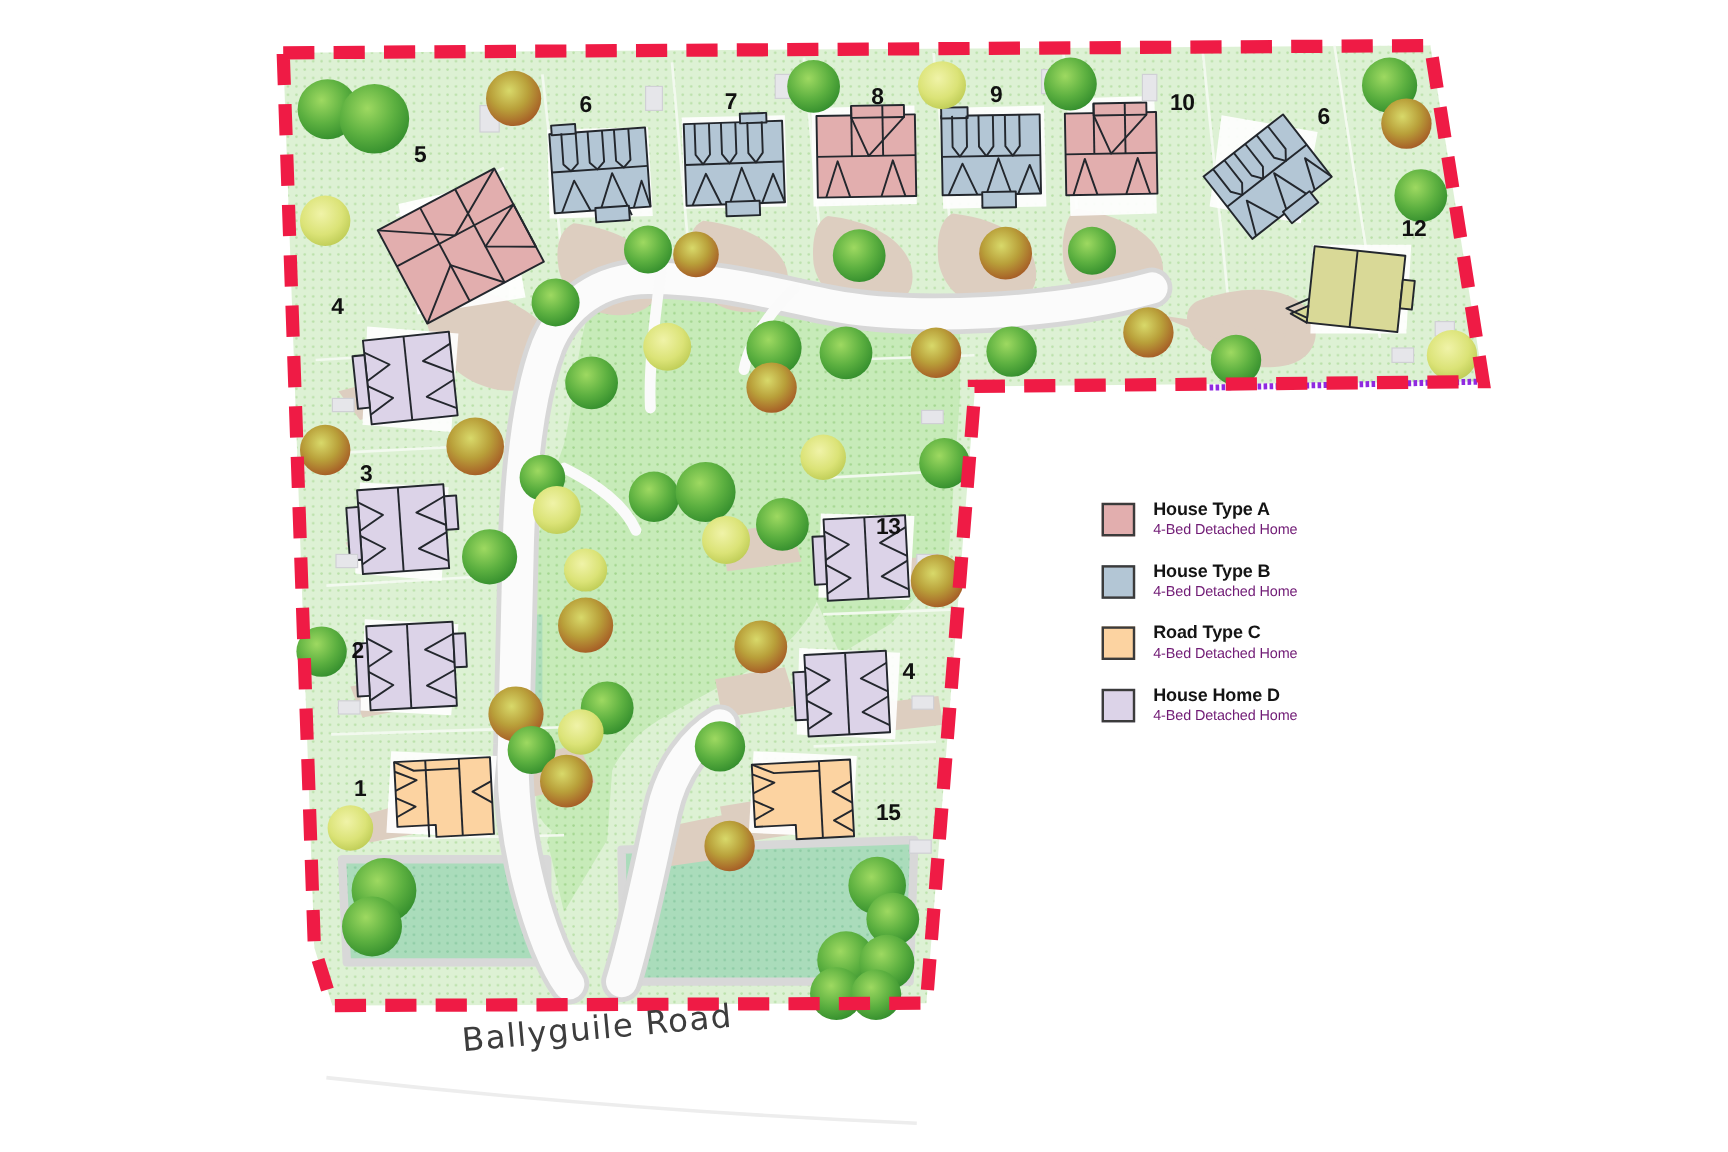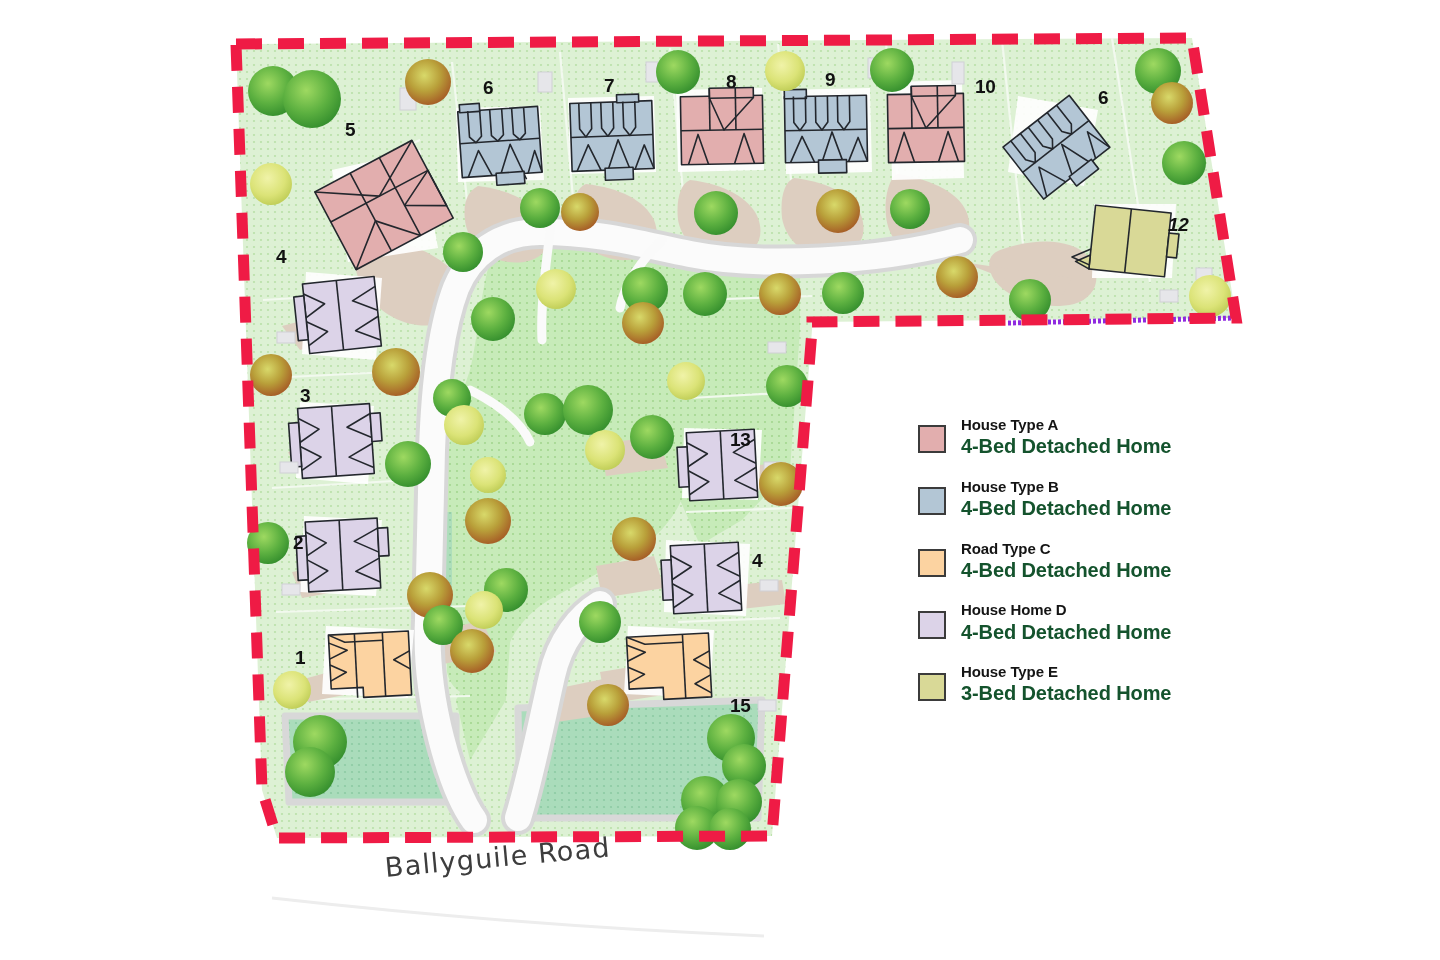--- a/index.html
+++ b/index.html
@@ -29,21 +29,21 @@
   }
   
   #legend {
     position: absolute;
     left: 918px;
     top: 415px;
     width: 260px;
   }
   .legend-row {
     display: flex;
-    align-items: center;
+    align-items: flex-start;
     margin-bottom: 17px;
   }
   .legend-swatch {
     width: 28px;
     height: 28px;
     border: 2px solid #3b3b3b;
     box-sizing: border-box;
     flex: 0 0 auto;
     margin-top: 4px;
   }
@@ -51,23 +51,23 @@
     margin-left: 15px;
     line-height: 1.28;
   }
   .legend-title {
     font-size: 15px;
     font-weight: bold;
     color: #141414;
     letter-spacing: -0.1px;
   }
   .legend-sub {
-    font-size: 20px;
-    font-weight: bold;
-    color: #14532d;
+    font-size: 12px;
+    font-weight: normal;
+    color: #701a75;
     letter-spacing: -0.1px;
   }
   
   .plot-num {
     position: absolute;
     font-size: 19px;
     font-weight: bold;
     color: #111111;
     line-height: 1;
     letter-spacing: -0.3px;
@@ -510,24 +510,24 @@
   <div class="plot-num" style="left:293px; top:533px;">2</div>
   <div class="plot-num" style="left:300px; top:386px;">3</div>
   <div class="plot-num" style="left:276px; top:247px;">4</div>
   <div class="plot-num" style="left:345px; top:120px;">5</div>
   <div class="plot-num" style="left:483px; top:78px;">6</div>
   <div class="plot-num" style="left:604px; top:76px;">7</div>
   <div class="plot-num" style="left:726px; top:72px;">8</div>
   <div class="plot-num" style="left:825px; top:70px;">9</div>
   <div class="plot-num" style="left:975px; top:77px;">10</div>
   <div class="plot-num" style="left:1098px; top:88px;">6</div>
-  <div class="plot-num" style="left:1168px; top:215px;font-style:italic;">12</div>
+  <div class="plot-num" style="left:1168px; top:182px;">12</div>
   <div class="plot-num" style="left:730px; top:430px;">13</div>
   <div class="plot-num" style="left:752px; top:551px;">4</div>
-  <div class="plot-num" style="left:730px; top:696px;text-align:center;">15</div>
+  <div class="plot-num" style="left:730px; top:668px;text-align:center;">15</div>
 
   <div id="road-label">Ballyguile Road</div>
 
   <div id="legend">
 
     <div class="legend-row">
       <div class="legend-swatch" style="background:#e2aeae;"></div>
       <div class="legend-text">
         <div class="legend-title">House Type A</div>
         <div class="legend-sub">4-Bed Detached Home</div>
@@ -551,23 +551,16 @@
     </div>
 
     <div class="legend-row">
       <div class="legend-swatch" style="background:#dcd3e8;"></div>
       <div class="legend-text">
         <div class="legend-title">House Home D</div>
         <div class="legend-sub">4-Bed Detached Home</div>
       </div>
     </div>
 
-    <div class="legend-row">
-      <div class="legend-swatch" style="background:#d9d997;"></div>
-      <div class="legend-text">
-        <div class="legend-title">House Type E</div>
-        <div class="legend-sub">3-Bed Detached Home</div>
-      </div>
-    </div>
 
   </div>
 
 </div>
 
 </body></html>

